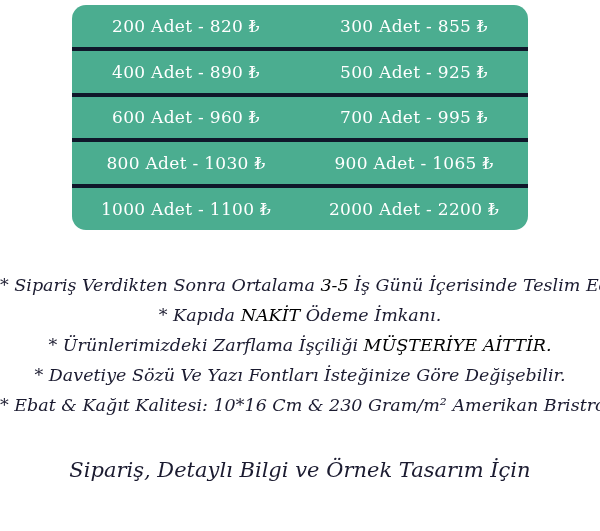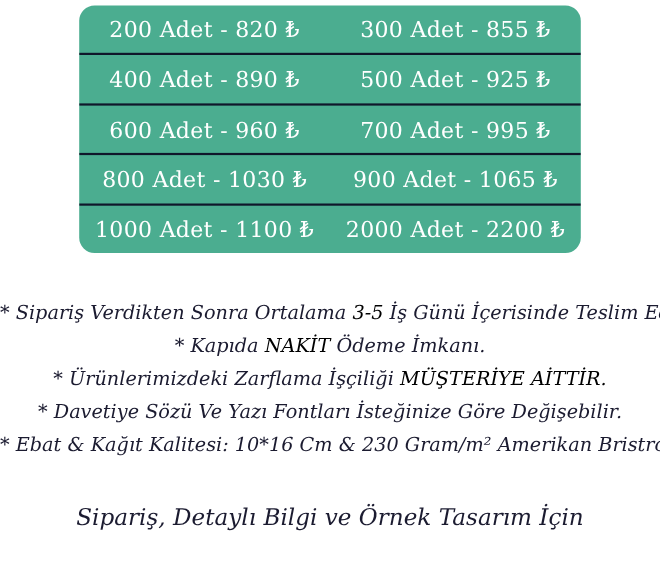--- a/index.html
+++ b/index.html
@@ -30,27 +30,27 @@
     overflow: hidden;
     display: flex;
     flex-direction: column;
   }
   .price-row {
     flex: 1;
     display: flex;
     align-items: center;
   }
   .price-row + .price-row {
-    border-top: 2px solid #0f172a;
+    border-top: 4px solid #0f172a;
   }
   .price-cell {
     width: 50%;
     text-align: center;
     color: #ffffff;
-    font-size: 20px;
+    font-size: 17px;
     letter-spacing: 0.3px;
     white-space: nowrap;
   }
 
   
   .notes {
     position: absolute;
     top: 270px;
     left: 0;
     width: 600px;

